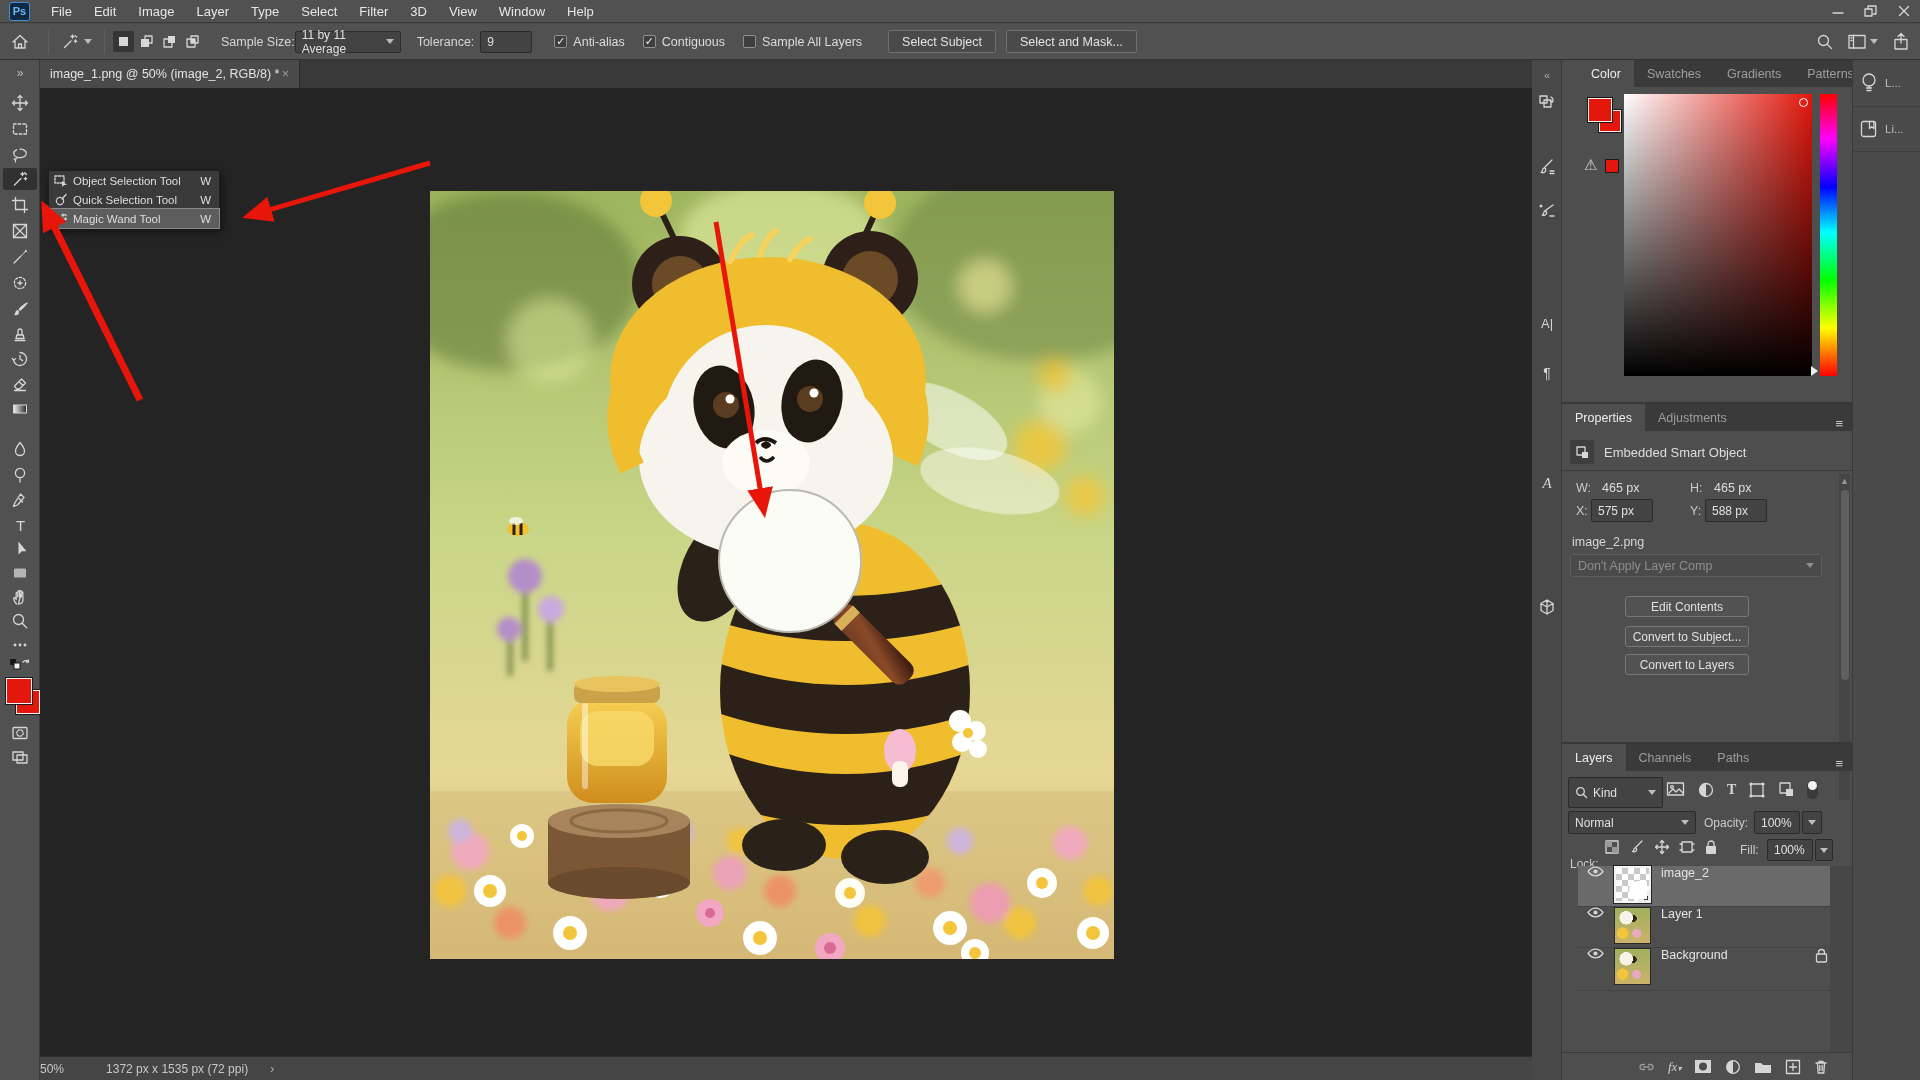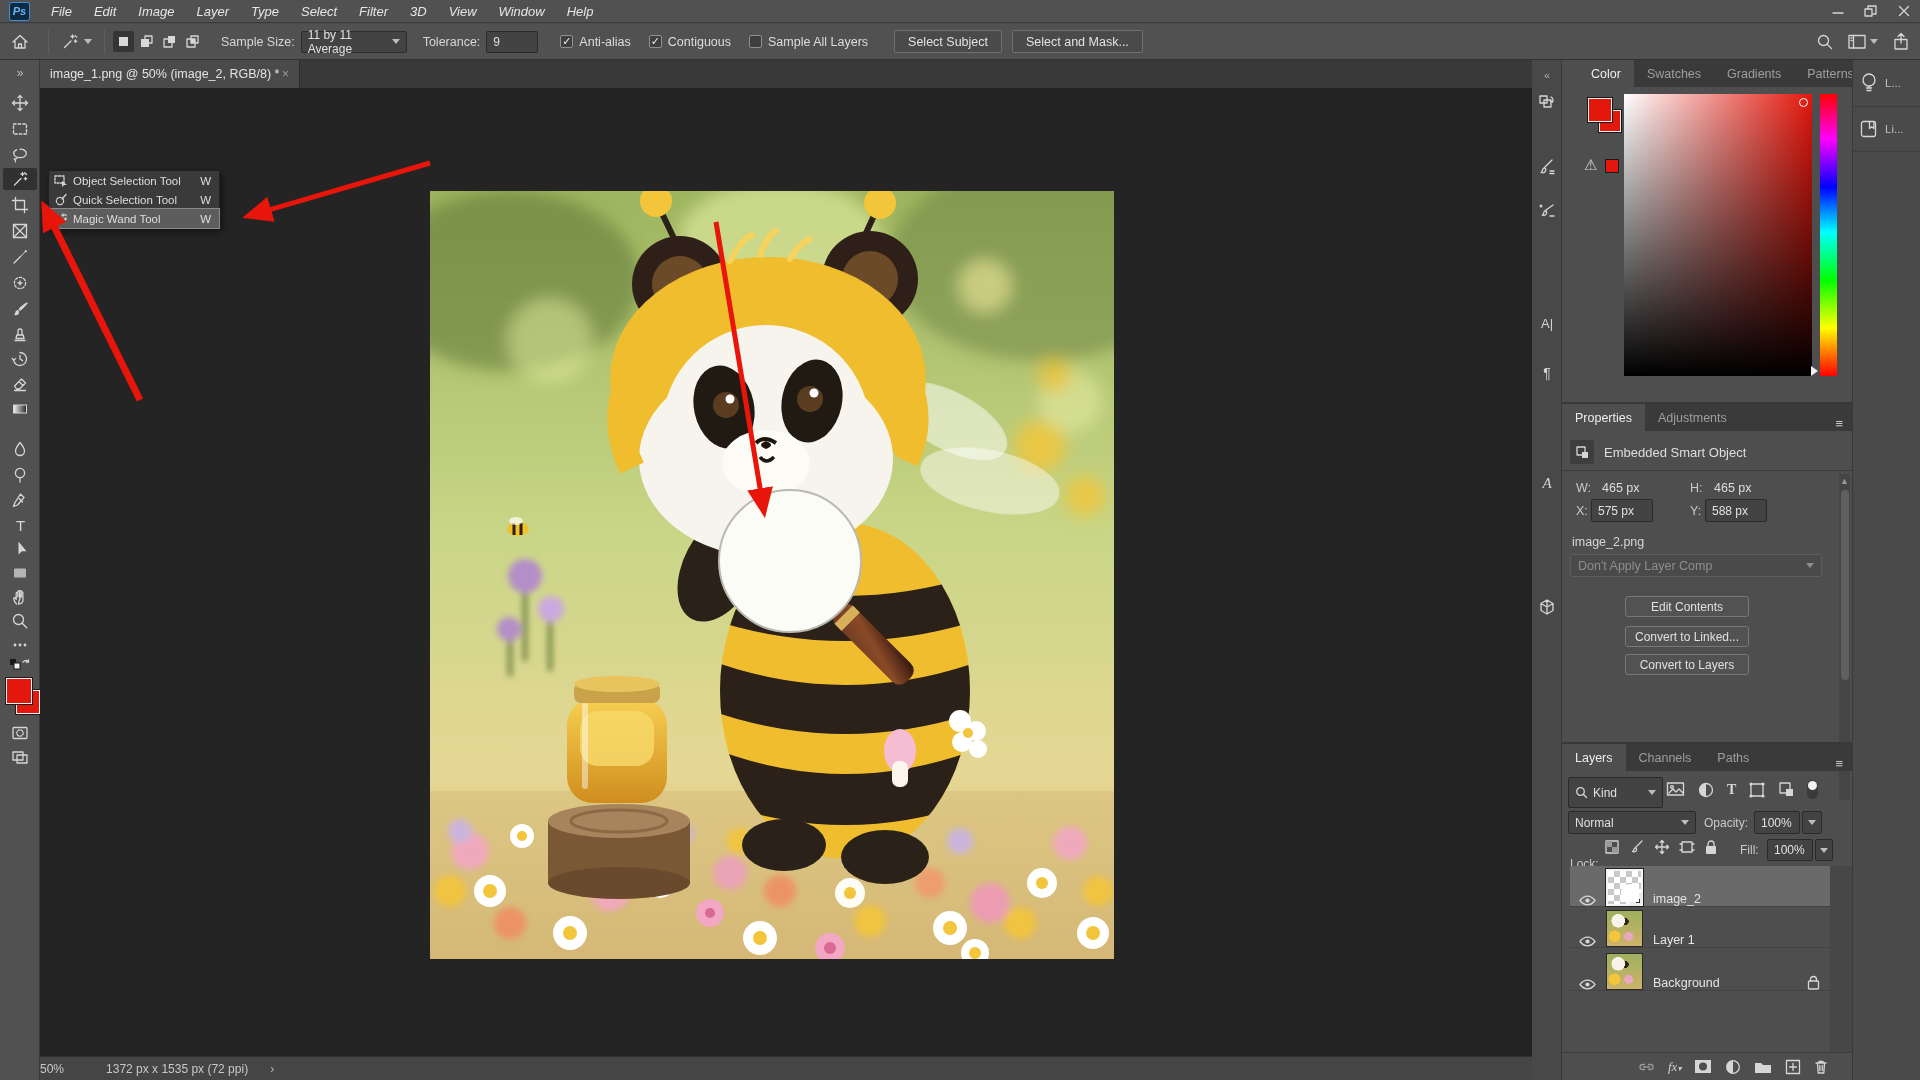--- a/index.html
+++ b/index.html
@@ -2,21 +2,21 @@
 <html><head>
 <meta charset="utf-8">
 <style>
   *{margin:0;padding:0;box-sizing:border-box;font-family:"Liberation Sans",sans-serif;}
   html,body{width:1920px;height:1080px;overflow:hidden;background:#4c4c4c;}
   .abs{position:absolute;}
   body{position:relative;color:#dcdcdc;-webkit-font-smoothing:antialiased;}
   svg{display:block;}
   .ic{stroke:#d6d6d6;fill:none;stroke-width:1.3;stroke-linecap:round;stroke-linejoin:round;}
   
-  #menubar{left:0;top:0;width:1920px;height:23px;background:#515151;border-bottom:1px solid #3a3a3a;display:flex;align-items:center;font-style:italic;}
+  #menubar{left:0;top:0;width:1920px;height:23px;background:#515151;border-bottom:1px solid #3a3a3a;display:flex;align-items:center;}
   .pslogo{width:21px;height:19px;margin:0 10px 0 9px;background:#0d2a42;border:1px solid #3f8fd6;border-radius:3px;color:#6db6f2;font-size:11px;font-weight:bold;display:flex;align-items:center;justify-content:center;}
   .menu-item{padding:0 11px;font-size:13px;color:#e6e6e6;height:23px;display:flex;align-items:center;}
   .wincontrols{margin-left:auto;display:flex;align-items:center;height:23px;}
   .winbtn{width:33px;height:23px;display:flex;align-items:center;justify-content:center;color:#c9c9c9;}
   #optionsbar{left:0;top:24px;width:1920px;height:36px;background:#515151;border-bottom:1px solid #323232;display:flex;align-items:center;font-size:12.5px;}
   .sep{width:1px;height:24px;background:#424242;border-right:1px solid #5e5e5e;margin:0 8px;}
   .modebtn{width:21px;height:21px;display:flex;align-items:center;justify-content:center;border-radius:2px;margin-right:2px;}
   .modebtn.active{background:#353535;}
   .dd{background:#434343;border:1px solid #2c2c2c;border-radius:2px;height:22px;display:flex;align-items:center;padding:0 6px;color:#e0e0e0;}
   .chev{width:0;height:0;border-left:4px solid transparent;border-right:4px solid transparent;border-top:5px solid #bdbdbd;display:inline-block;}
@@ -41,21 +41,21 @@
   
   #dock-narrow{left:1532px;top:60px;width:30px;height:1020px;background:#484848;border-right:1px solid #3a3a3a;}
   .dock-ic{position:absolute;left:4px;width:22px;height:22px;display:flex;align-items:center;justify-content:center;color:#cfcfcf;}
   #panel-right{left:1562px;top:60px;width:290px;height:1020px;background:#4e4e4e;}
   .ptabs{height:27px;background:#3a3a3a;display:flex;align-items:flex-end;font-size:12.5px;}
   .ptab{height:27px;display:flex;align-items:center;padding:0 13px;color:#9e9e9e;}
   .ptab.active{background:#4e4e4e;color:#ececec;}
   .hamb{margin-left:auto;color:#c9c9c9;padding-right:8px;font-size:13px;letter-spacing:1px;}
   .fld{background:#434343;border:1px solid #2a2a2a;border-radius:2px;color:#e0e0e0;font-size:12px;display:flex;align-items:center;padding:0 6px;}
   .pbtn{position:absolute;left:63px;width:124px;height:21px;background:#525252;border:1px solid #787878;border-radius:3px;color:#e0e0e0;font-size:12px;display:flex;align-items:center;justify-content:center;}
-  .lrow{position:absolute;left:8px;width:264px;height:41px;display:flex;align-items:flex-end;border-bottom:1px solid #444;}
+  .lrow{position:absolute;left:16px;width:264px;height:41px;display:flex;align-items:flex-start;border-bottom:1px solid #444;}
   .lrow.selected{background:#6a6a6a;}
   .eye{width:22px;margin-left:6px;display:flex;justify-content:center;}
   .thumb{width:37px;height:37px;margin-left:8px;position:relative;border:1px solid #2a2a2a;}
   .thumb.checker{background-image:linear-gradient(45deg,#c9c9c9 25%,transparent 25%,transparent 75%,#c9c9c9 75%),linear-gradient(45deg,#c9c9c9 25%,#fff 25%,#fff 75%,#c9c9c9 75%);background-size:12px 12px;background-position:0 0,6px 6px;background-color:#fff;border:2px solid #f5f5f5;outline:1px solid #222;}
   .thumb.scene{background:radial-gradient(circle at 32% 28%,#f7f3e8 0 19%,transparent 20%),radial-gradient(circle at 52% 30%,#2e2418 0 11%,transparent 12%),radial-gradient(circle at 62% 72%,#e9a8c0 0 13%,transparent 14%),radial-gradient(circle at 22% 72%,#f3c53a 0 15%,transparent 16%),linear-gradient(180deg,#9fb05e,#cdb36a);}
   .lname{margin-left:10px;font-size:12.5px;color:#e4e4e4;}
   .gutter{position:absolute;left:268px;top:122px;width:22px;height:186px;background:#474747;}
   #dock-edge{left:1852px;top:60px;width:68px;height:1020px;background:#4a4a4a;border-left:1px solid #3a3a3a;}
   .edge-item{display:flex;align-items:center;gap:6px;padding:12px 6px;border-bottom:1px solid #3e3e3e;color:#bdbdbd;font-size:11.5px;}
   .toggle{width:11px;height:19px;background:#3a3a3a;border-radius:6px;position:relative;}
@@ -165,21 +165,21 @@
       </svg>
     </div>
   <div class="modebtn">
       <svg width="17" height="17">
         <rect class="ic" x="3" y="6" width="8" height="8"></rect>
         <rect class="ic" x="7" y="3" width="7" height="7"></rect>
         <rect x="7" y="6" width="4" height="4" fill="#d8d8d8"></rect>
       </svg>
     </div>
   <span style="margin-left:16px;color:#d6d6d6">Sample Size:</span>
-  <div class="dd" style="width:106px;margin-left:6px;font-size:12px">
+  <div class="dd" style="width:106px;font-size:12px">
     <span>11 by 11 Average</span>
     <span class="chev" style="margin-left:auto"></span>
   </div>
   <span style="margin-left:16px;color:#d6d6d6">Tolerance:</span>
   <div class="fld" style="width:52px;height:22px;margin-left:6px">
       <span>9</span>
     </div>
   <div style="display:flex;align-items:center;margin-left:22px">
       <span class="cb checked"></span>
       <span>Anti-alias</span>
@@ -673,21 +673,21 @@
       </div>
     <div class="abs" style="left:10px;top:131px;font-size:12.5px;color:#d6d6d6">image_2.png</div>
     <div class="abs" style="left:8px;top:150px;width:252px;height:23px;background:#4a4a4a;border:1px solid #5c5c5c;border-radius:2px;display:flex;align-items:center;padding:0 7px;font-size:12.5px;color:#8e8e8e">
       <span>Don't Apply Layer Comp</span>
       <span class="chev" style="margin-left:auto;border-top-color:#8e8e8e"></span>
     </div>
     <div class="pbtn" style="top:192px">
         <span>Edit Contents</span>
       </div>
     <div class="pbtn" style="top:222px">
-        <span>Convert to Linked...</span>
+        <span>Convert to Subject...</span>
       </div>
     <div class="pbtn" style="top:250px">
         <span>Convert to Layers</span>
       </div>
     <div class="abs" style="right:2px;top:70px;width:11px;height:326px;background:#454545">
       <div class="abs" style="left:1px;top:2px;color:#9a9a9a;font-size:9px">▲</div>
       <div class="abs" style="left:1.5px;top:16px;width:8px;height:190px;background:#5f5f5f;border-radius:4px"></div>
     </div>
   </div>
 

